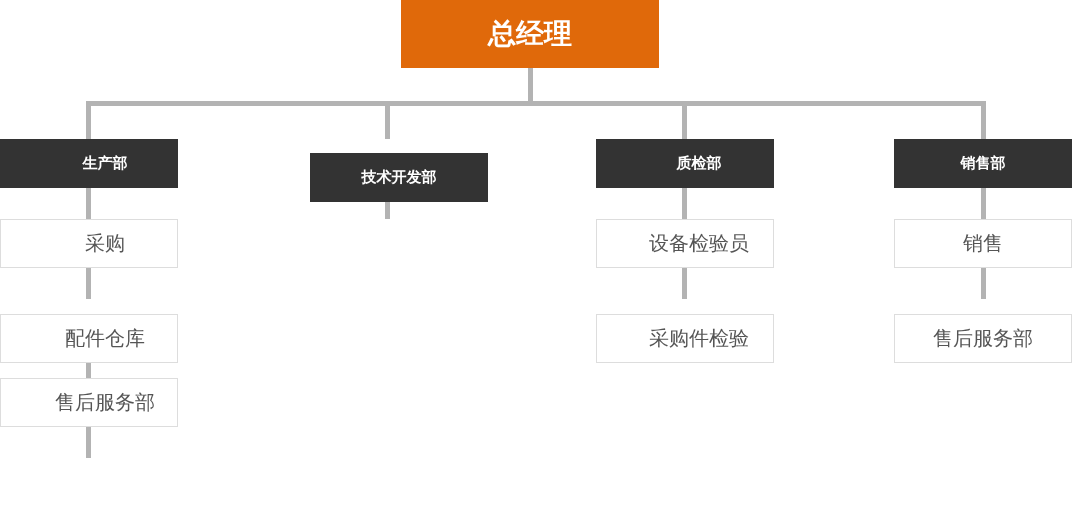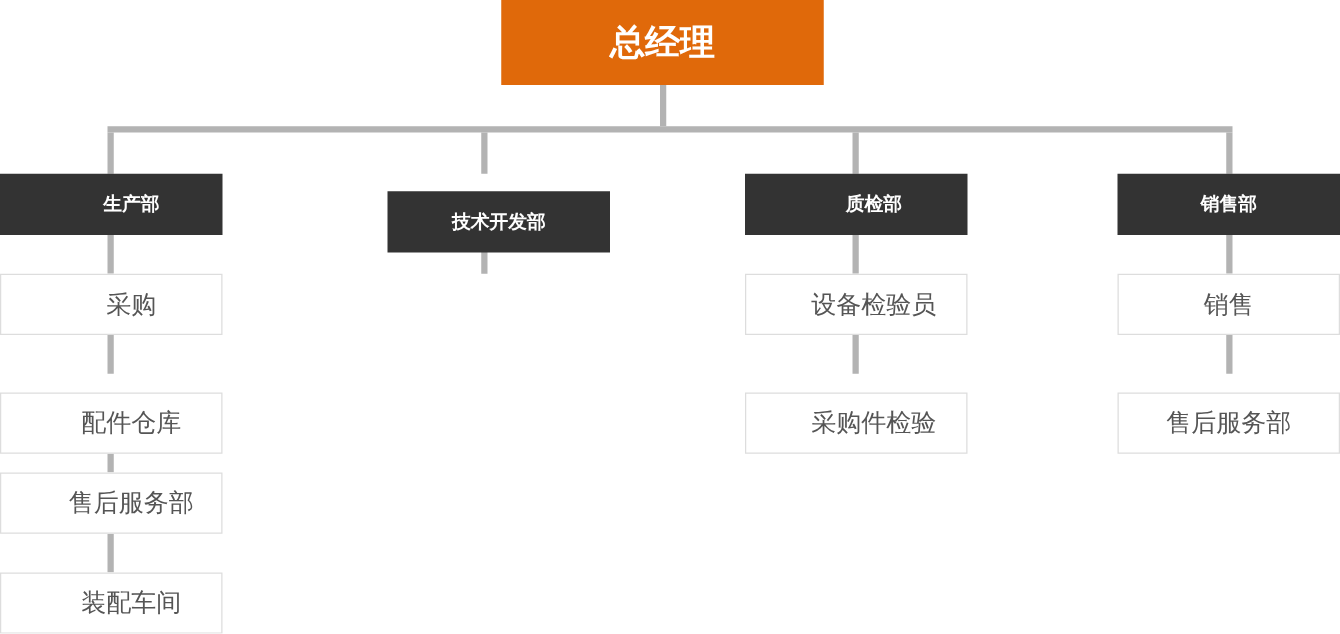--- a/index.html
+++ b/index.html
@@ -79,21 +79,20 @@
 
   <div class="line" style="left:981px; top:188px; width:5px; height:31px;"></div>
   <div class="line" style="left:981px; top:268px; width:5px; height:31px;"></div>
 
   <div class="node root">总经理</div>
 
   <div class="node head c1">生产部</div>
   <div class="node child c1 r1">采购</div>
   <div class="node child c1 r2">配件仓库</div>
   <div class="node child c1 r3">售后服务部</div>
-  <div class="node child c1 r4">装配车间</div>
 
   <div class="node head c2">技术开发部</div>
 
   <div class="node head c3">质检部</div>
   <div class="node child c3 r1">设备检验员</div>
   <div class="node child c3 r2">采购件检验</div>
 
   <div class="node head c4">销售部</div>
   <div class="node child c4 r1">销售</div>
   <div class="node child c4 r2">售后服务部</div>

